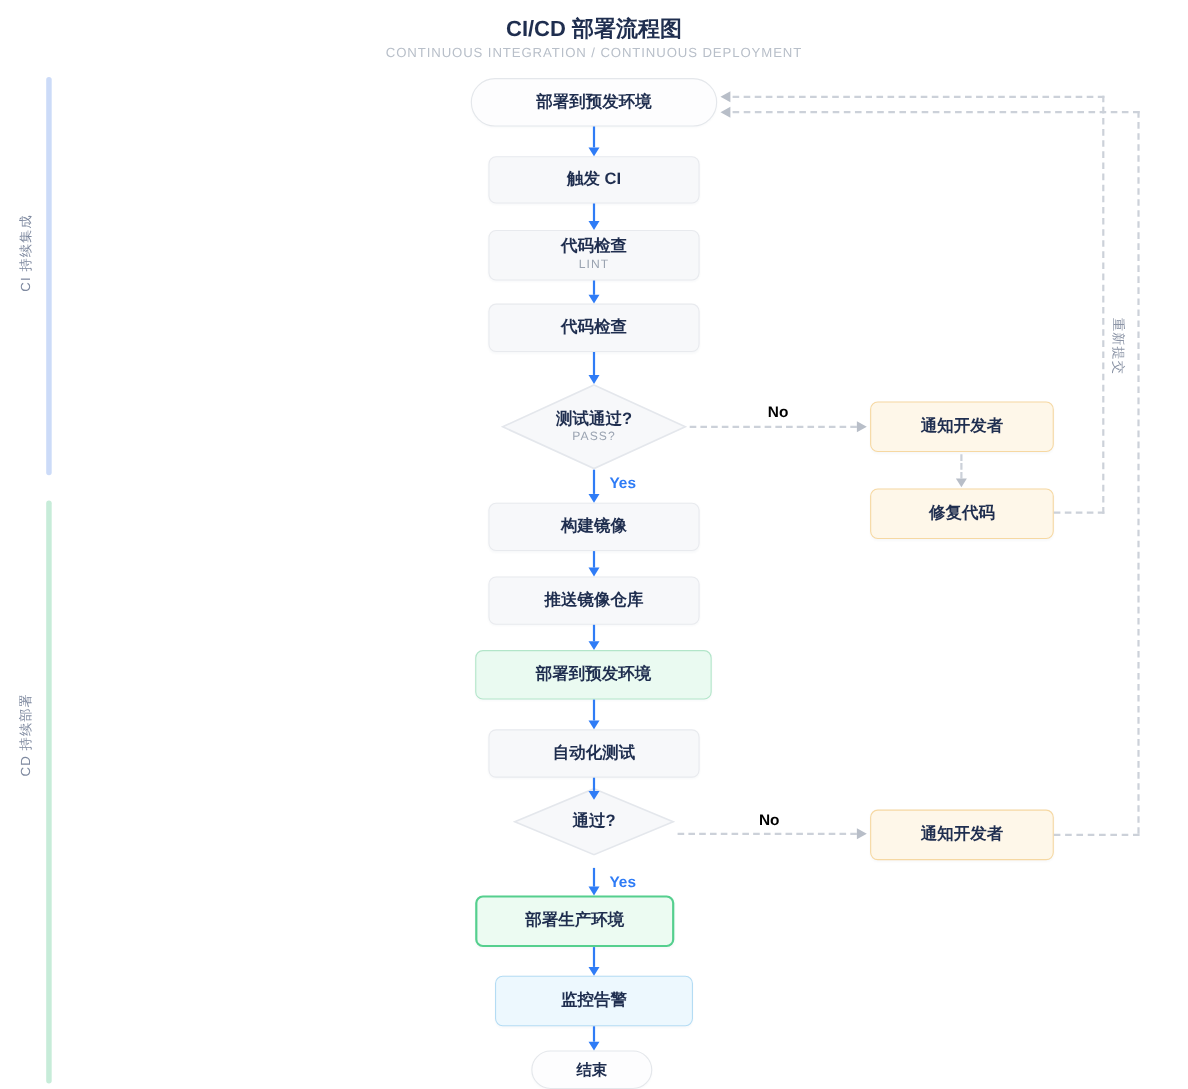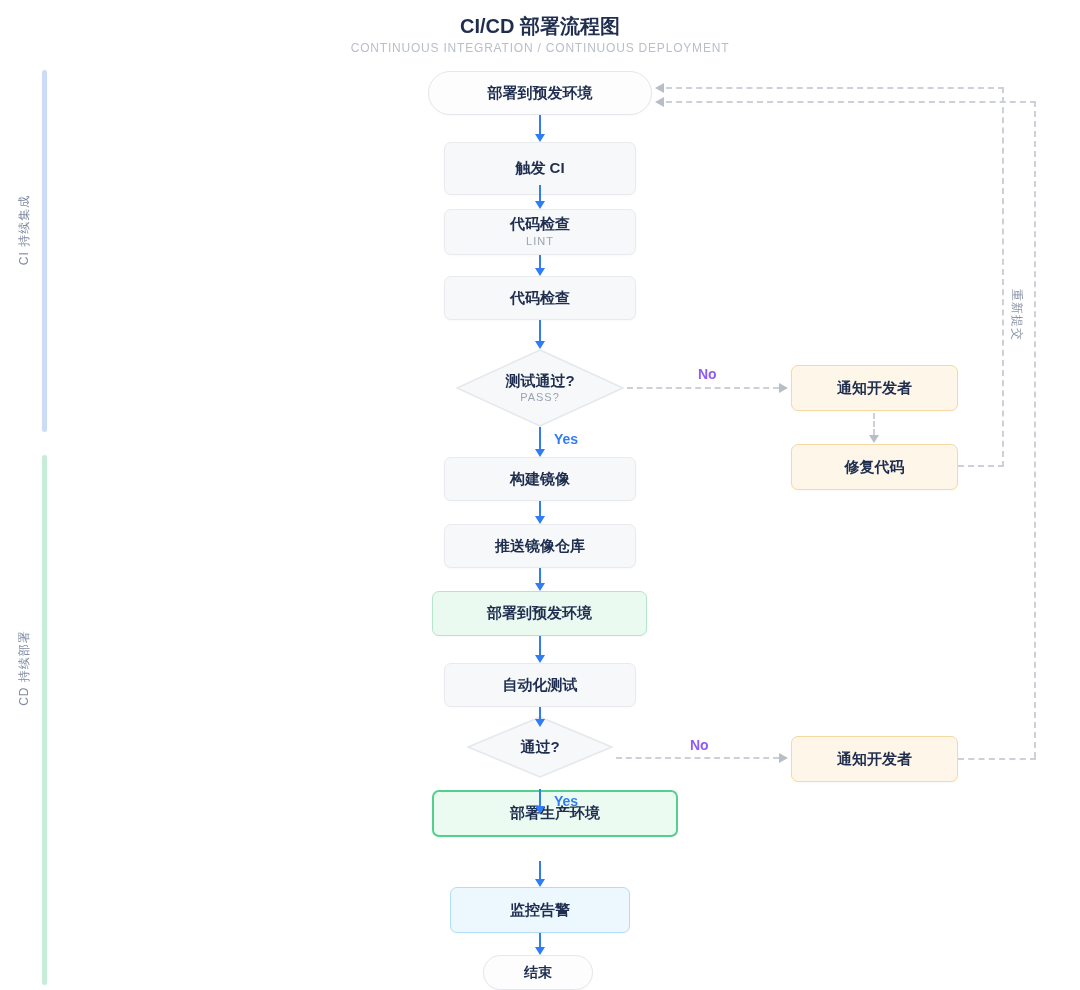--- a/index.html
+++ b/index.html
@@ -41,41 +41,41 @@
 
   .dh{position:absolute;height:0;border-top:2px dashed #ccd1d9;}
   .dv{position:absolute;width:0;border-left:2px dashed #ccd1d9;}
   .tri{position:absolute;width:0;height:0;}
   .tri-r{border-top:5px solid transparent;border-bottom:5px solid transparent;border-left:9px solid #b8bec8;}
   .tri-l{border-top:5px solid transparent;border-bottom:5px solid transparent;border-right:9px solid #b8bec8;}
   .tri-d{border-left:5px solid transparent;border-right:5px solid transparent;border-top:8px solid #b8bec8;}
 
   .lbl{position:absolute;font-size:14px;font-weight:700;}
   .yes{color:#2f7cf6;}
-  .no{color:#8b5cf6;}
+  .no{color:#000000;}
 </style>
 </head>
 <body>
 
 <div class="canvas">
 
   <div class="title">CI/CD 部署流程图</div>
   <div class="subtitle">CONTINUOUS INTEGRATION / CONTINUOUS DEPLOYMENT</div>
 
   <div class="rail rail-ci"></div>
   <div class="rail rail-cd"></div>
   <div class="vlabel vlabel-ci">CI 持续集成</div>
   <div class="vlabel vlabel-cd">CD 持续部署</div>
   <div class="vlabel vlabel-resubmit">重新提交</div>
 
   <div class="node pill" style="left:428px;top:71px;width:224px;height:44px;">
     <div>部署到预发环境</div>
   </div>
 
-  <div class="node gray" style="left:444px;top:142px;width:192px;height:53px;">
+  <div class="node gray" style="left:444px;top:142px;width:192px;height:43px;">
     <div>触发 CI</div>
   </div>
 
   <div class="node gray" style="left:444px;top:209px;width:192px;height:46px;">
     <div>代码检查</div>
     <div class="sub">LINT</div>
   </div>
 
   <div class="node gray" style="left:444px;top:276px;width:192px;height:44px;">
     <div>代码检查</div>
@@ -109,21 +109,21 @@
 
   <div class="diamond" style="left:466px;top:716px;width:148px;height:62px;">
     <svg width="148" height="62" viewBox="0 0 148 62">
       <polygon points="74,1 146,31 74,61 2,31" fill="#f7f8fa" stroke="#e4e7ec" stroke-width="1.5"></polygon>
     </svg>
     <div class="dtext">
       <div>通过?</div>
     </div>
   </div>
 
-  <div class="node green2" style="left:432px;top:790px;width:246px;height:47px;text-align:right;">
+  <div class="node green2" style="left:432px;top:814px;width:181px;height:47px;text-align:right;">
     <div>部署生产环境</div>
   </div>
 
   <div class="node blue" style="left:450px;top:887px;width:180px;height:46px;">
     <div>监控告警</div>
   </div>
 
   <div class="node pill" style="left:483px;top:955px;width:110px;height:35px;border-radius:18px;font-size:14px;">
     <div>结束</div>
   </div>

